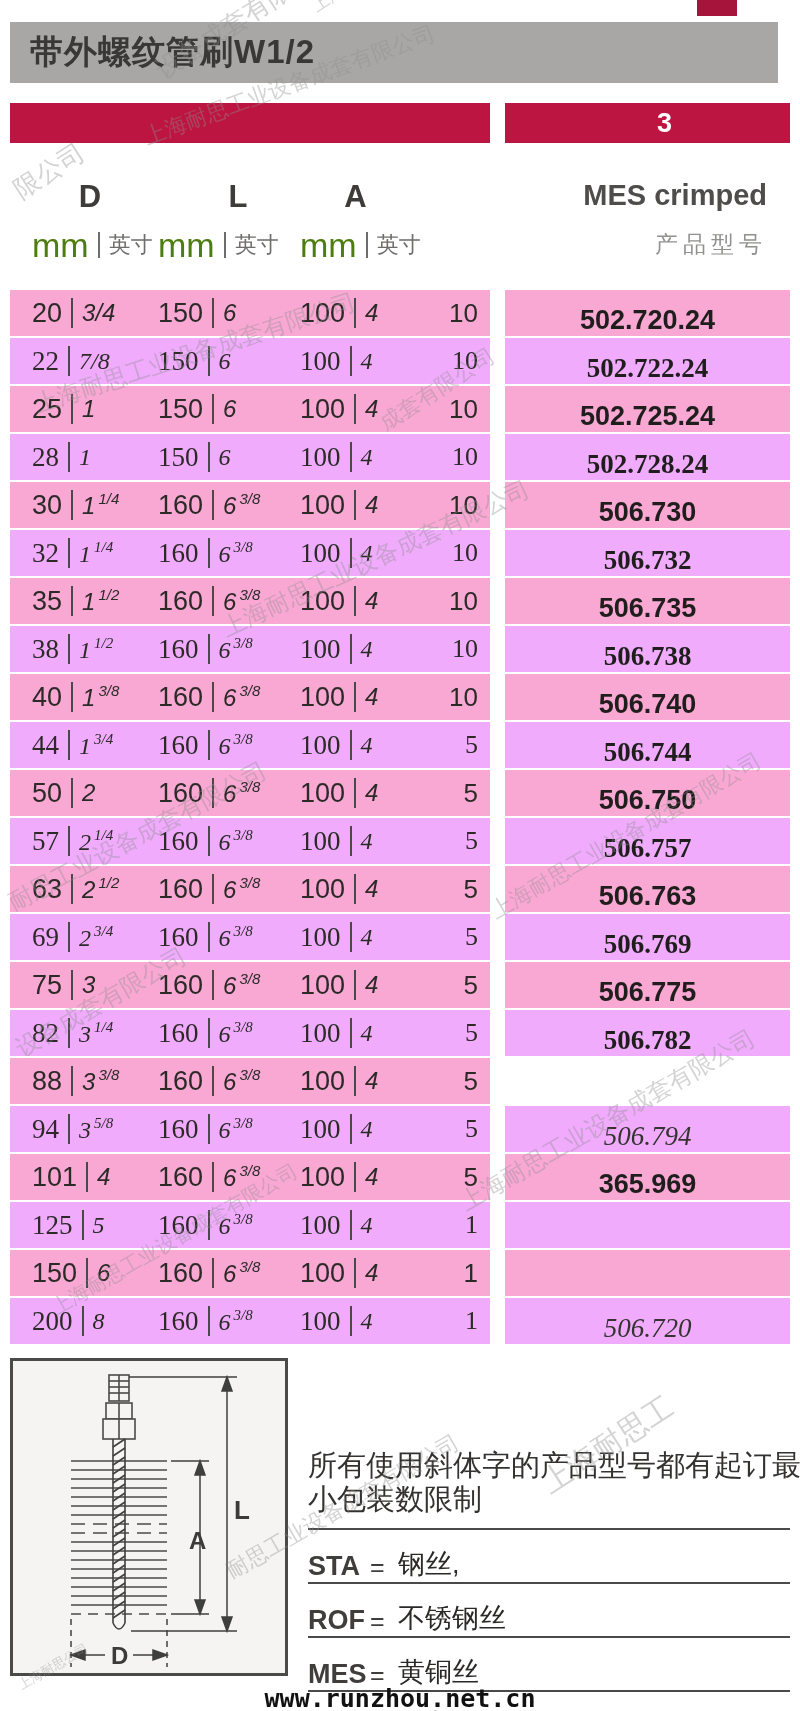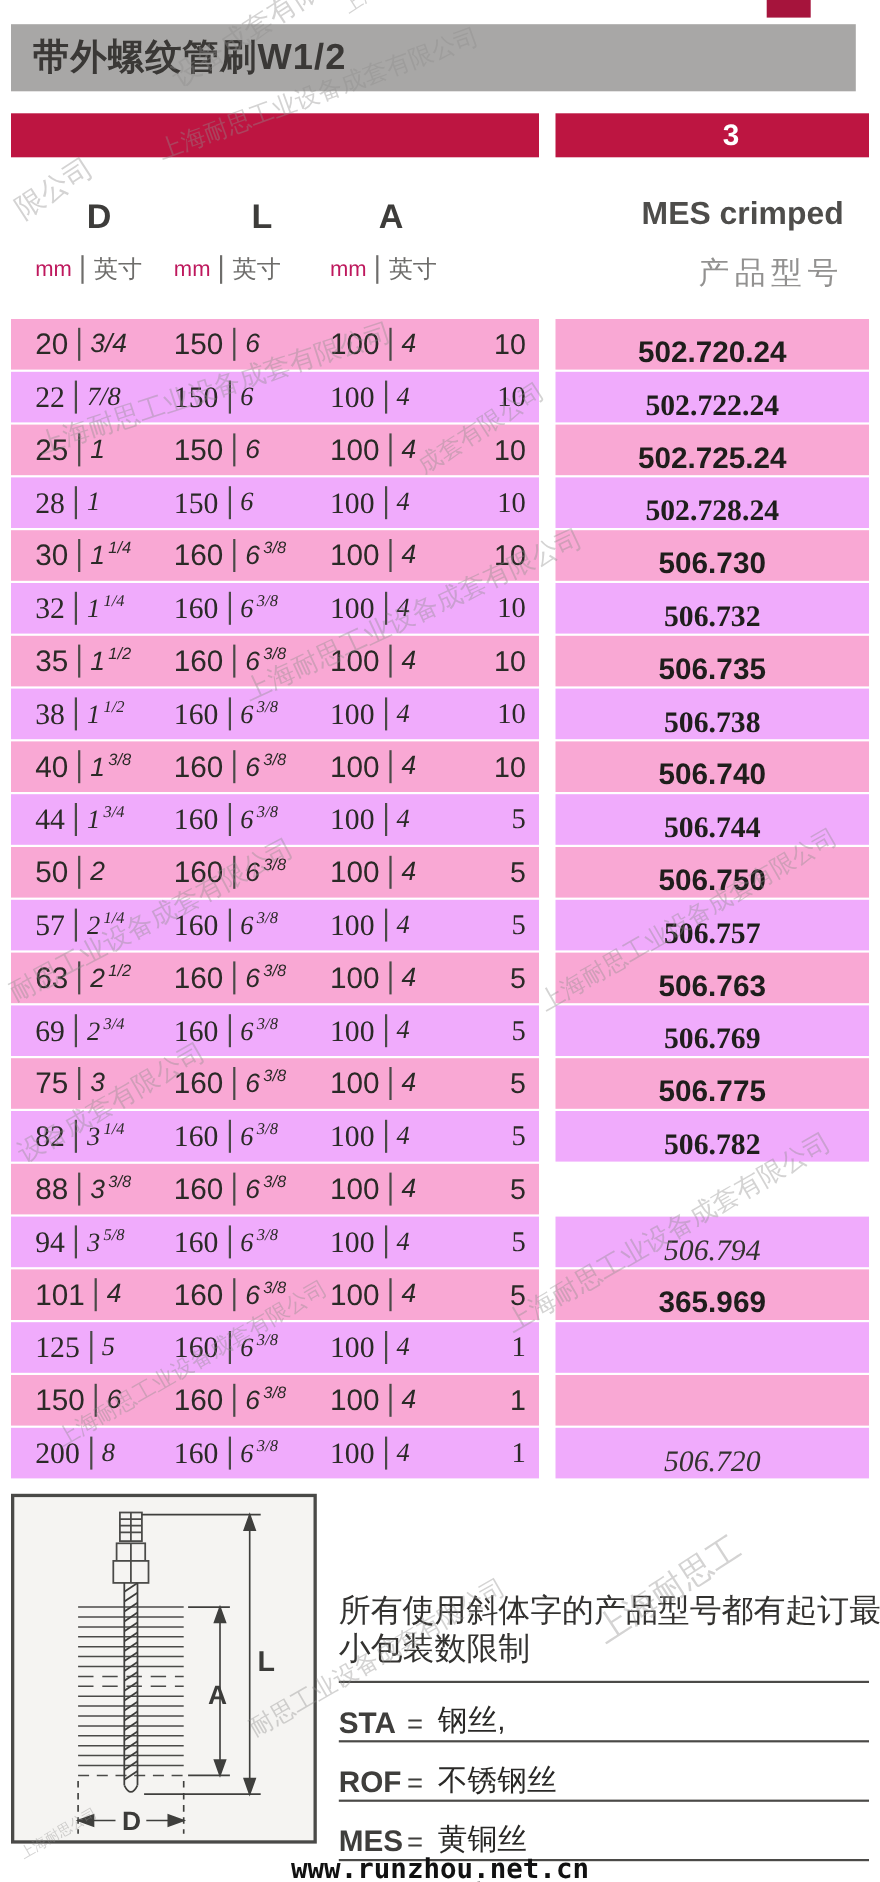--- a/index.html
+++ b/index.html
@@ -24,23 +24,23 @@
   .thead { position:absolute; left:10px; top:165px; width:780px; height:125px; background:#fff; }
   .col-letter { position:absolute; top:14px; font-size:31px; font-weight:bold; color:#3d3c3a; }
   .col-letter.d { left:30px;  width:100px; text-align:center; }
   .col-letter.l { left:168px; width:120px; text-align:center; }
   .col-letter.a { left:288px; width:115px; text-align:center; }
   .col-mes { position:absolute; top:14px; right:23px; font-size:29px; font-weight:bold; color:#4e4d4b; }
   .units-group { position:absolute; top:58px; height:44px; display:flex; align-items:center; }
   .units-group.d { left:22px; }
   .units-group.l { left:148px; }
   .units-group.a { left:290px; }
-  .units-group .mm { font-size:20px; color:#be185d; }
+  .units-group .mm { font-size:34px; color:#4d7c0f; }
   .units-group .inch { font-size:22px; color:#6e6d6b; }
-  .prod-label { position:absolute; top:64px; right:23px; font-size:28px; color:#929190; letter-spacing:5px; }
+  .prod-label { position:absolute; top:64px; right:23px; font-size:23px; color:#929190; letter-spacing:5px; }
 
   .pipe { display:inline-block; width:2px; height:30px; background:#4a4947; margin:0 9px; }
   .pipe.sm { height:26px; background:#6e6d6b; }
 
   
   .tbody { position:absolute; left:10px; top:290px; width:780px; }
   .row { position:relative; height:48px; }
   .seg-left  { position:absolute; left:0; top:0; bottom:2px; width:480px; }
   .seg-right { position:absolute; left:495px; right:0; top:0; bottom:2px;
                display:flex; align-items:flex-end; justify-content:center; }

